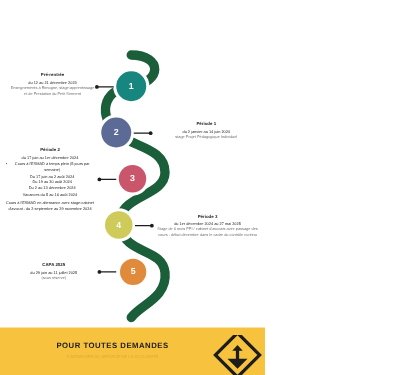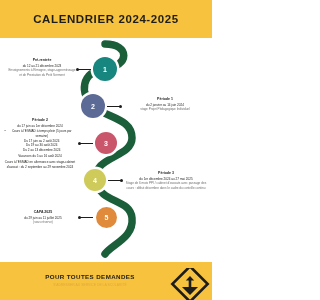--- a/index.html
+++ b/index.html
@@ -69,23 +69,20 @@
     position:absolute;left:0;top:21px;width:180px;text-align:center;
     font-size:3.4px;line-height:1.5;color:#E0A93A;
   }
   .logo{position:absolute;right:2px;top:6px;width:40px;height:32px;}
 </style>
 </head>
 <body>
 
 <div class="poster">
 
-  <div class="header">
-    <div class="header-title">CALENDRIER 2024-2025</div>
-  </div>
 
   <div class="stage">
 
     <svg class="snake" viewBox="0 0 212 224">
       <path d="M 105,6
                C 130,6 130,28 105,31
                C 80,34 80,56 93,68
                C 106,80 132,80 132,100
                C 132,120 92,118 96,143
                C 100,166 130,160 132,180

